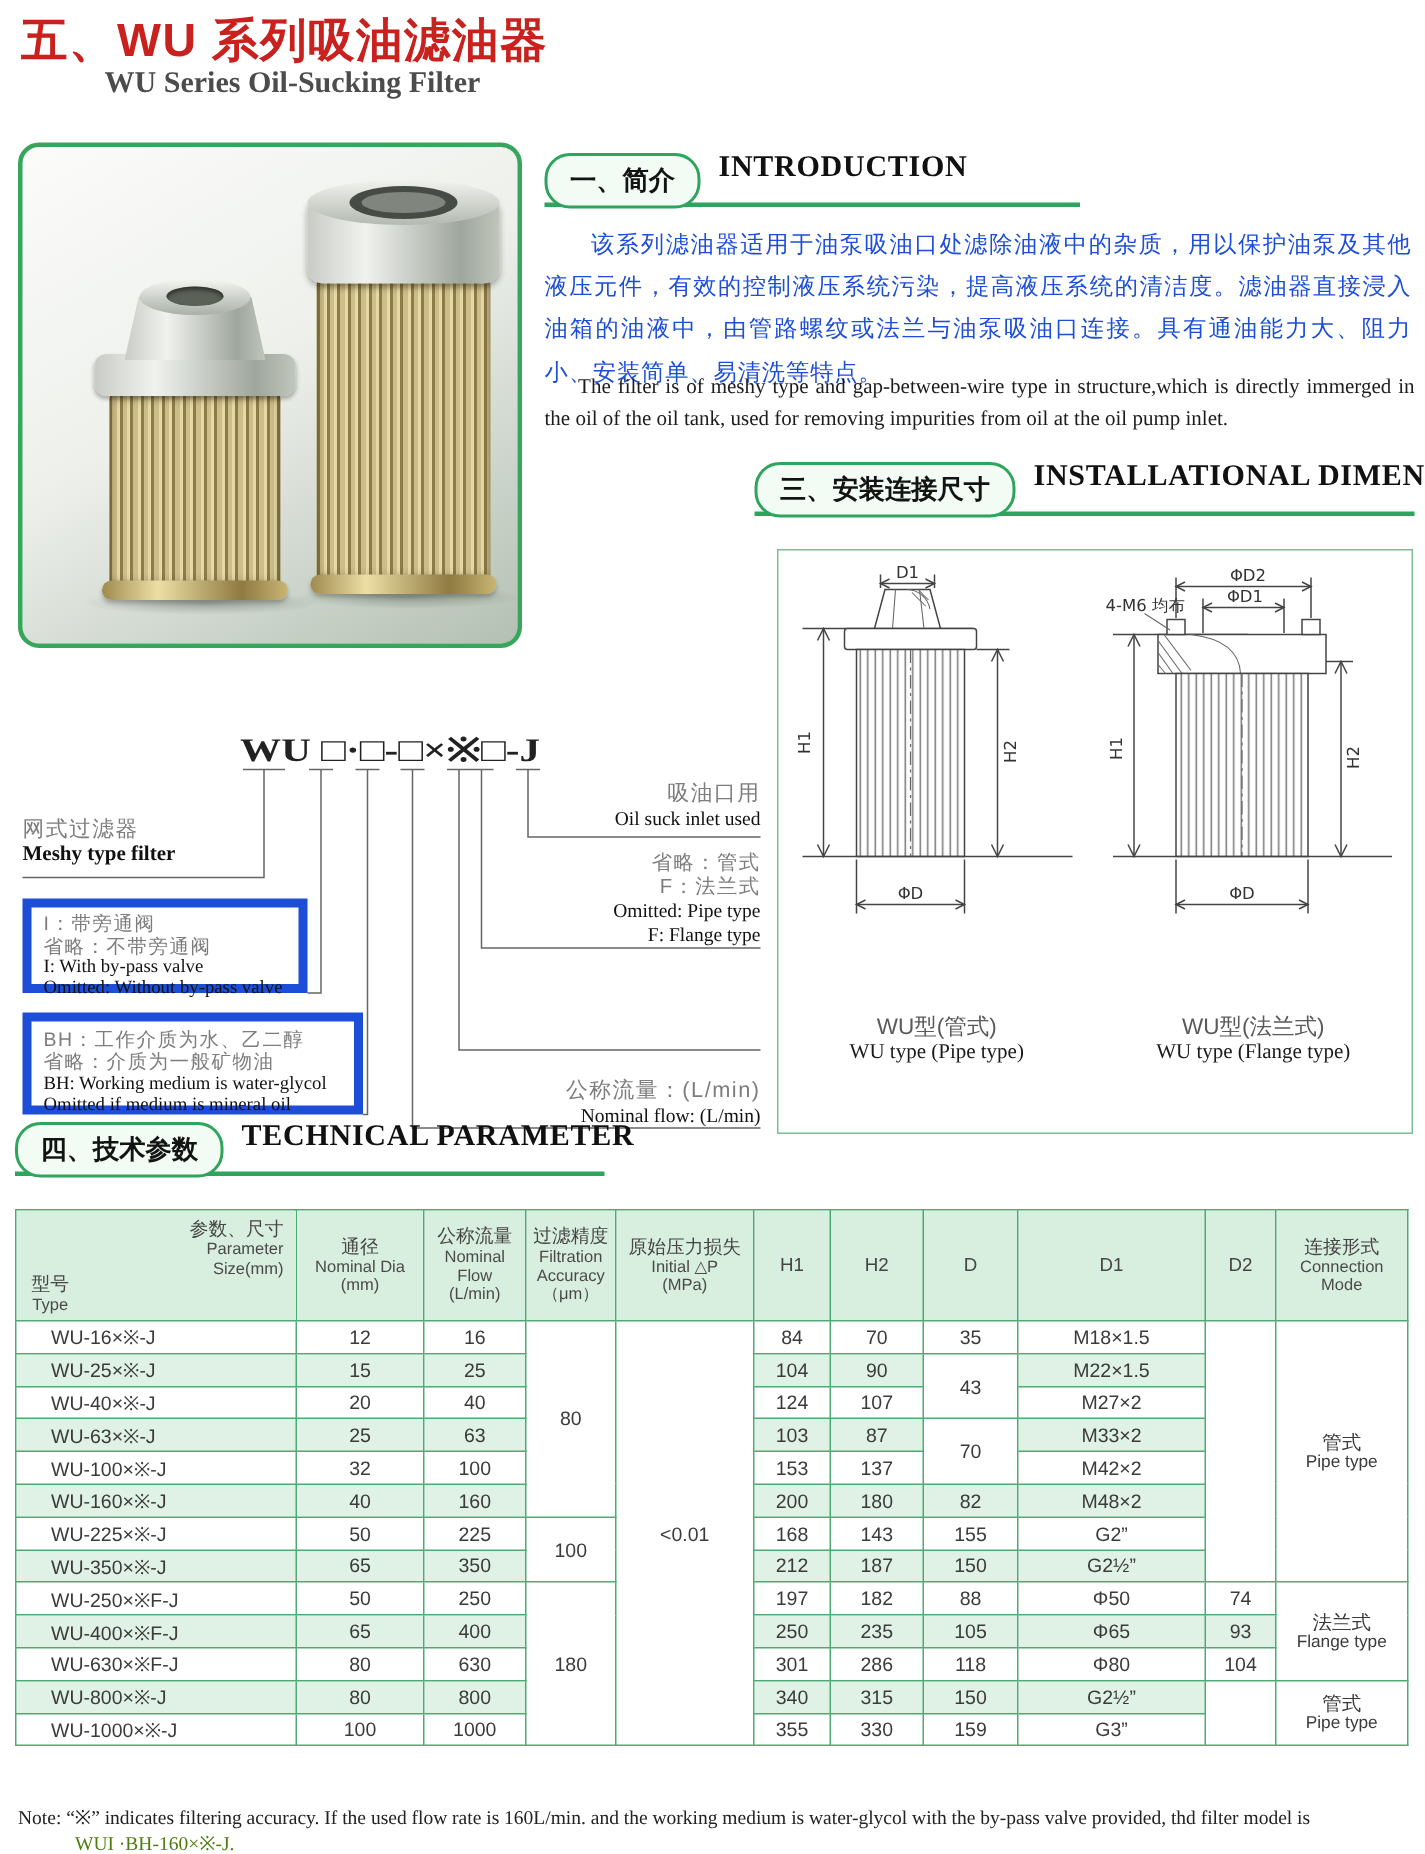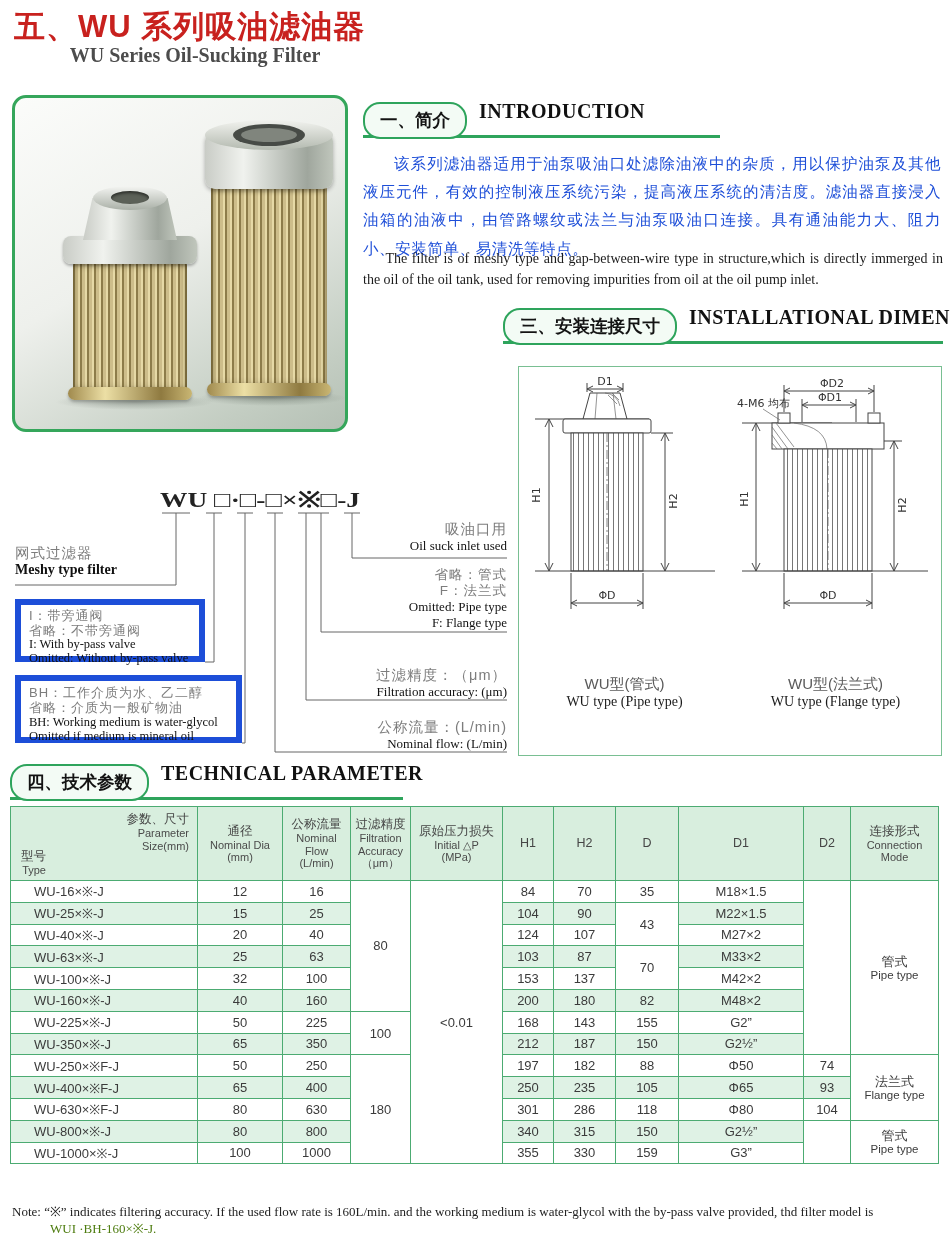--- a/index.html
+++ b/index.html
@@ -59,21 +59,21 @@
   .lbl.boxed{border:6px solid #1d4ed8;padding:4px 8px}
 
   
   .tech-table{position:absolute;left:10px;top:806px;width:929px;border-collapse:collapse;table-layout:fixed}
   .tech-table th,.tech-table td{border:1px solid var(--green-border);text-align:center;color:#3b3b3b;overflow:hidden}
   .tech-table thead th{background:var(--green-head);height:74px;font-weight:normal;vertical-align:middle;padding:2px}
   .h-zh{font-size:12.5px;color:#454545;line-height:15px}
   .h-en{font-size:11px;color:#4a4a4a;line-height:12.5px}
   .corner{position:relative;background-image:linear-gradient(to bottom right,transparent 49.55%,var(--green-border) 49.55%,var(--green-border) 50.45%,transparent 50.45%)}
   .corner-top{position:absolute;top:5px;right:8px;text-align:right}
-  .corner-bot{position:absolute;bottom:4px;left:10px;text-align:right}
+  .corner-bot{position:absolute;bottom:4px;left:10px;text-align:center}
   .tech-table td{height:21.8px;font-size:13px;padding:0 2px;background:#fff}
   .tech-table tr.alt td{background:var(--green-light)}
   .tech-table td.mg{background:#fff !important}
   .tech-table td.model{text-align:left;padding-left:23px}
   .c-zh{font-size:13px;line-height:15px}
   .c-en{font-size:11.5px;line-height:13px}
 
   
   .note-zh{position:absolute;left:12px;top:1182px;width:930px;font-size:13.5px;color:#333;letter-spacing:.3px}
   .note-en{position:absolute;left:12px;top:1202px;width:934px;font-family:"Liberation Serif",serif;font-size:13px;color:#222}
@@ -260,31 +260,27 @@
     <div class="lbl right" style="left:300px;top:38px;width:197px">
       <div class="zh">吸油口用</div>
       <div class="en">Oil suck inlet used</div>
     </div>
     <div class="lbl right" style="left:300px;top:84px;width:197px">
       <div class="zh" style="font-size:13.5px;line-height:16px">省略：管式</div>
       <div class="zh" style="font-size:13.5px;line-height:16px">F：法兰式</div>
       <div class="en">Omitted: Pipe type</div>
       <div class="en">F: Flange type</div>
     </div>
-    <div class="lbl right" style="left:300px;top:184px;width:197px">
-      <div class="zh">过滤精度：（μm）</div>
-      <div class="en">Filtration accuracy: (μm)</div>
-    </div>
     <div class="lbl right" style="left:300px;top:236px;width:197px">
       <div class="zh">公称流量：(L/min)</div>
       <div class="en">Nominal flow: (L/min)</div>
     </div>
   </div>
 
-  <div class="sec-head" style="left:10px;top:762px;width:393px">
+  <div class="sec-head" style="left:10px;top:746px;width:393px">
     <span class="pill">四、技术参数</span>
     <span class="sec-title">TECHNICAL PARAMETER</span>
   </div>
 
   <table class="tech-table">
     <colgroup>
       <col style="width:187px">
         <col style="width:85px">
         <col style="width:68px">
         <col style="width:60px">

